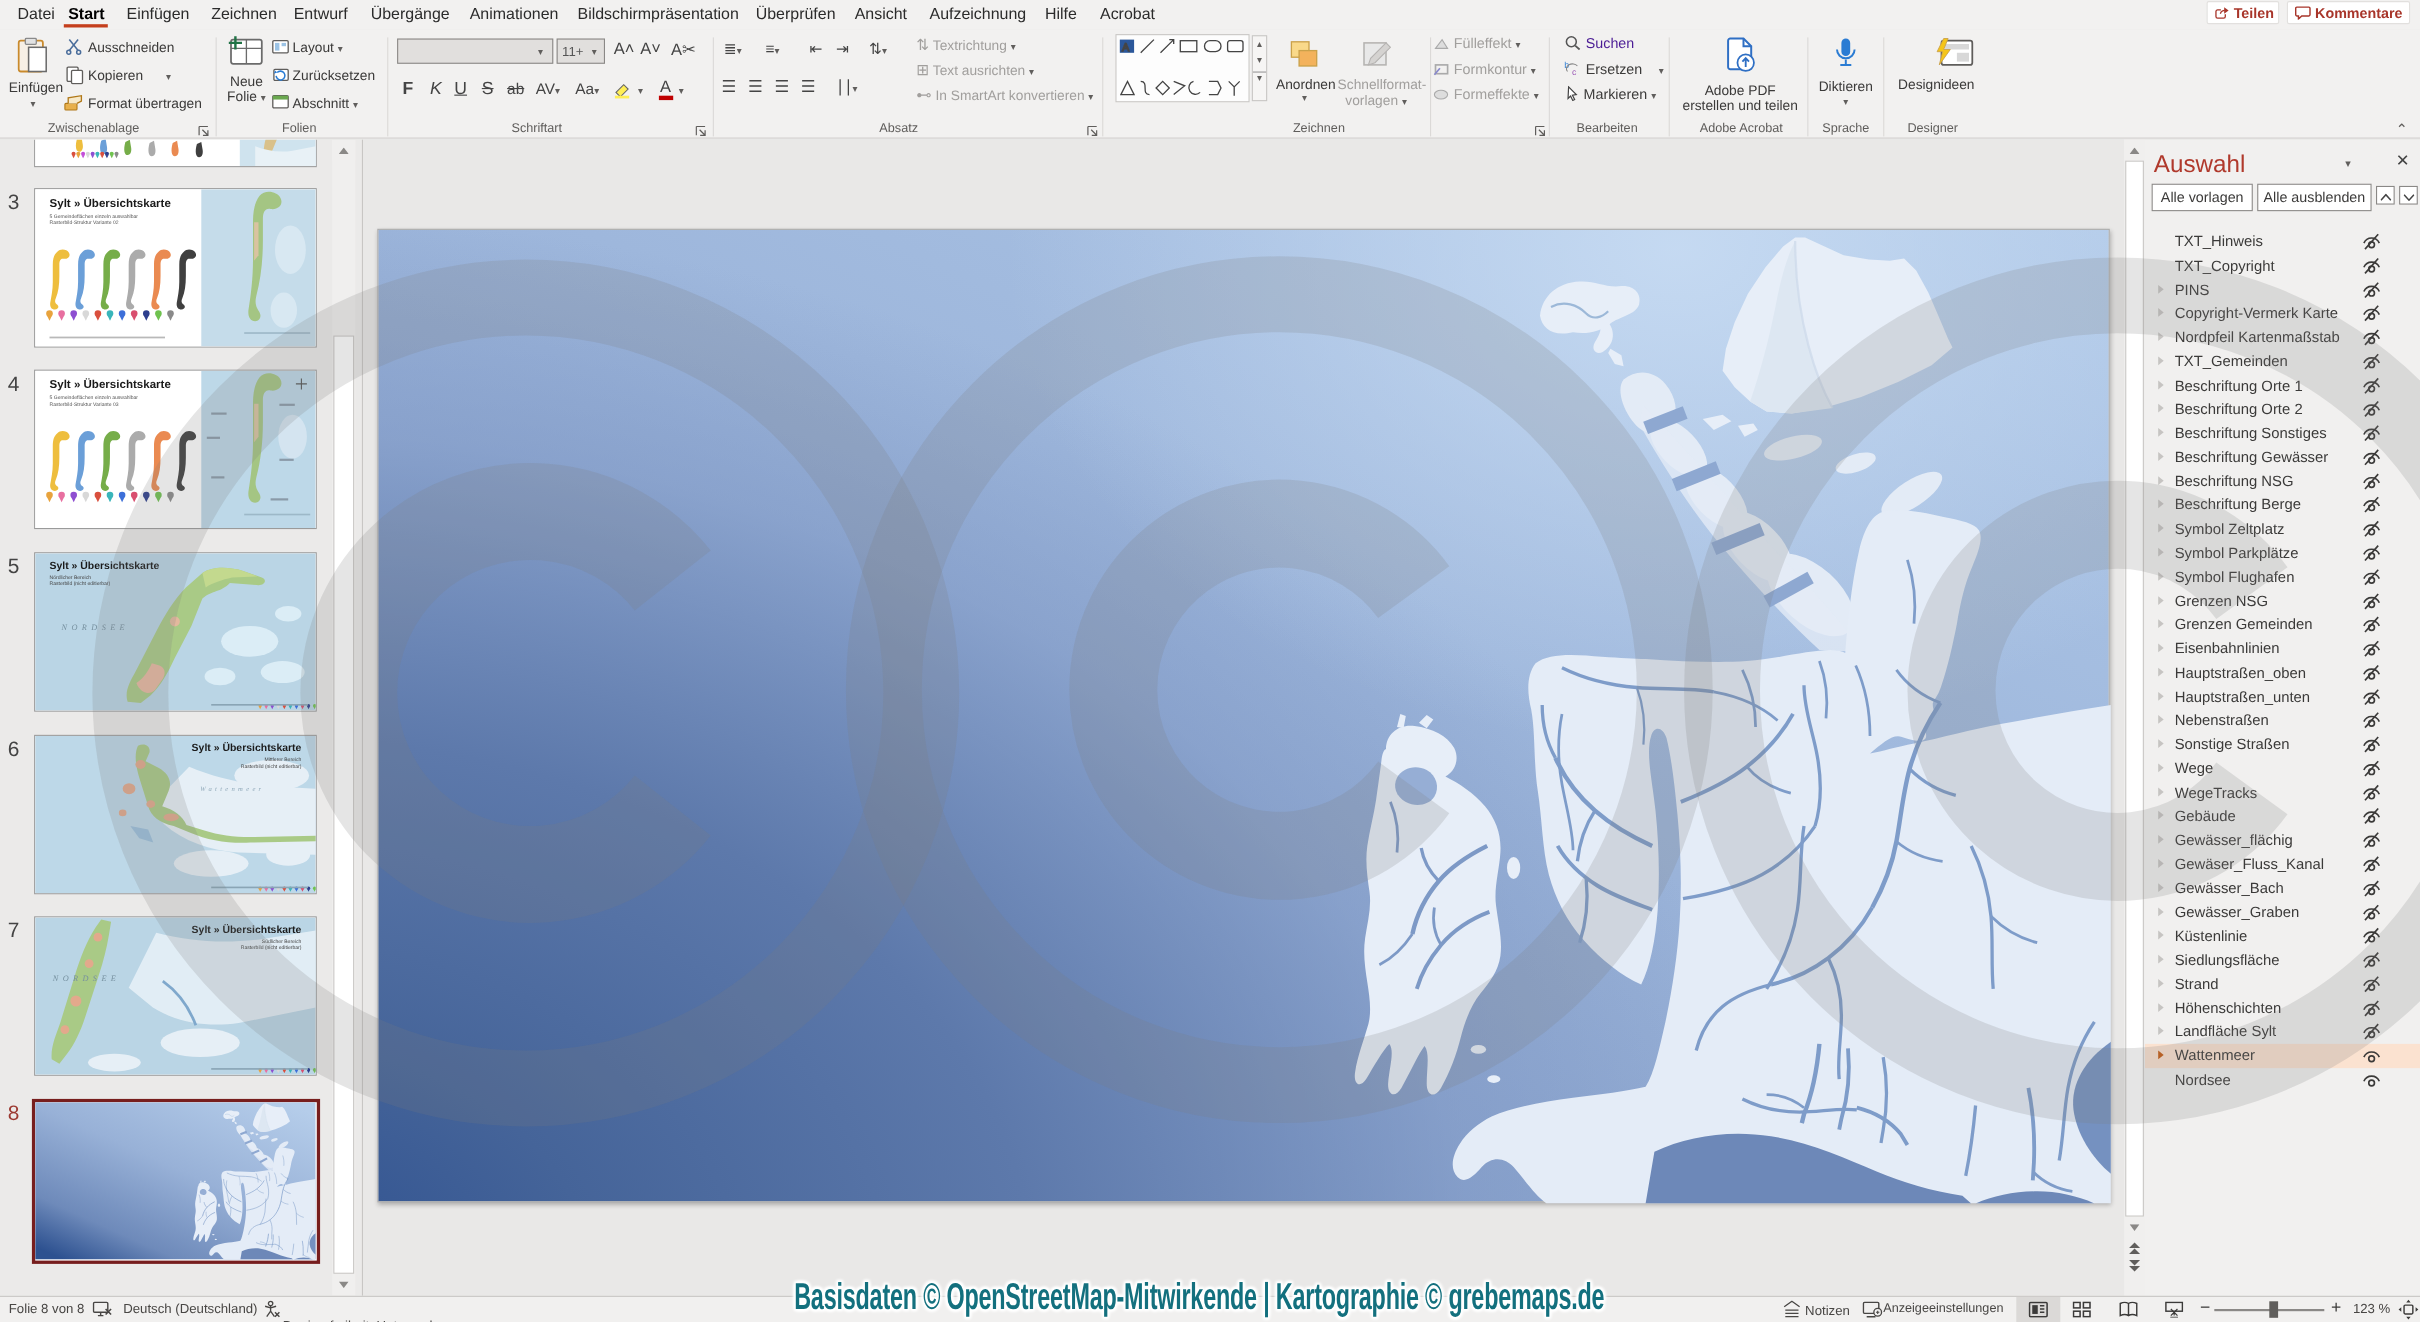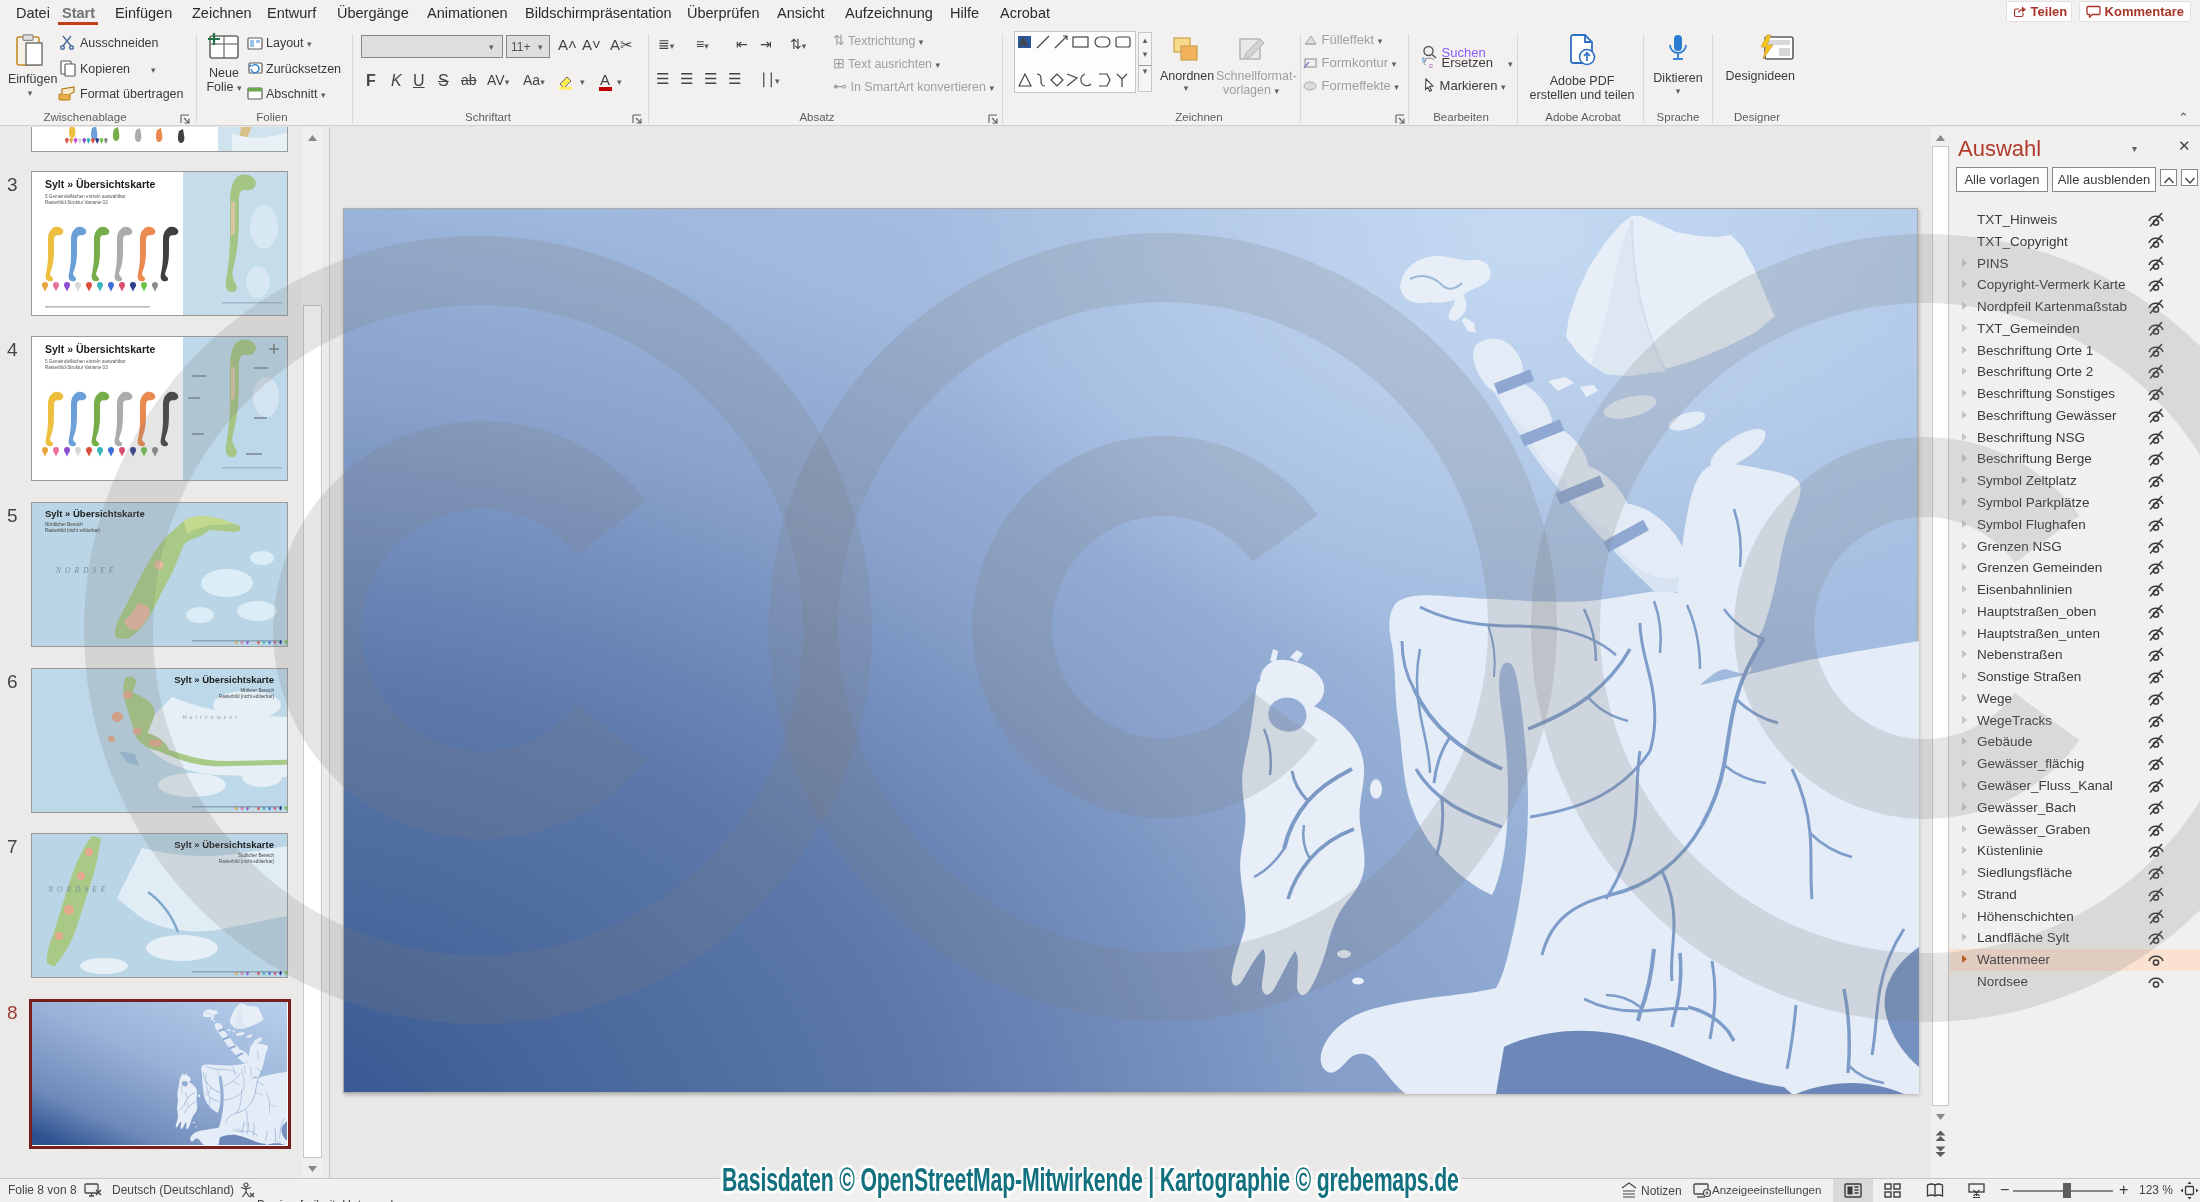--- a/index.html
+++ b/index.html
@@ -36,21 +36,21 @@
   #statusbar { position:absolute; left:0; top:1178px; width:2200px; height:24px; background:#f1f0ef; border-top:1px solid #c8c6c4; font-size:12px; color:#484644; }
   
   .sbtrack { position:absolute; background:#f0efee; }
   .sbthumb { position:absolute; background:#ffffff; border:1px solid #c8c6c4; }
 </style>
 </head>
 <body>
 <div id="app">
   <div id="menubar">
     <span class="mi" style="left:16px;">Datei</span>
-    <span class="mi active" style="left:62px;font-weight:bold;color:#737373;">Start</span>
+    <span class="mi active" style="left:62px;font-weight:bold;color:#000000;">Start</span>
     <div class="abs" style="left:58px;top:22px;width:40px;height:3px;background:#c43e1c;"></div>
     <span class="mi" style="left:115px;">Einfügen</span>
     <span class="mi" style="left:192px;">Zeichnen</span>
     <span class="mi" style="left:267px;">Entwurf</span>
     <span class="mi" style="left:337px;">Übergänge</span>
     <span class="mi" style="left:427px;">Animationen</span>
     <span class="mi" style="left:525px;">Bildschirmpräsentation</span>
     <span class="mi" style="left:687px;">Überprüfen</span>
     <span class="mi" style="left:777px;">Ansicht</span>
     <span class="mi" style="left:845px;">Aufzeichnung</span>
@@ -259,21 +259,21 @@
         </svg> Formeffekte <span class="chv gray">▾</span></span>
     <div class="glabel" style="left:1099px;">Zeichnen</div>
     <svg class="abs" width="10" height="10" viewBox="0 0 10 10" style="left:1395px;top:87px;">
         <g stroke="#5f5d5b" stroke-width="1.1" fill="none">
           <path d="M1 1 h8 M1 1 v8"></path>
           <path d="M4 4 L9 9 M9 4.5 V9 H4.5"></path>
         </g>
       </svg>
     <div class="gsep" style="left:1408px;"></div>
 
-    <span class="abs" style="left:1422px;top:18px;font-size:13px;color:#8b5cf6;"><svg width="16" height="14" viewBox="0 0 16 14" style="vertical-align:-2px;">
+    <span class="abs" style="left:1422px;top:5px;font-size:13px;color:#4c1d95;"><svg width="16" height="14" viewBox="0 0 16 14" style="vertical-align:-2px;">
           <circle cx="6.5" cy="6" r="4.5" fill="none" stroke="#555" stroke-width="1.4"></circle>
           <path d="M10 9.5 L14 13" stroke="#555" stroke-width="1.6"></path>
         </svg> Suchen</span>
     <span class="abs" style="left:1422px;top:28px;font-size:13px;color:#3b3a39;"><svg width="16" height="14" viewBox="0 0 16 14" style="vertical-align:-2px;">
           <text x="0" y="7" font-size="8" fill="#2b7cd3" font-family="Liberation Sans">b</text>
           <text x="7" y="13" font-size="8" fill="#9b59b6" font-family="Liberation Sans">c</text>
           <path d="M3 10 a5 4 0 0 1 9 -5" fill="none" stroke="#888" stroke-width="1"></path>
         </svg> Ersetzen</span>
     <span class="chv abs" style="left:1508px;top:32px;">▾</span>
     <span class="abs" style="left:1422px;top:51px;font-size:13px;color:#3b3a39;"><svg width="14" height="14" viewBox="0 0 14 14" style="vertical-align:-2px;">

